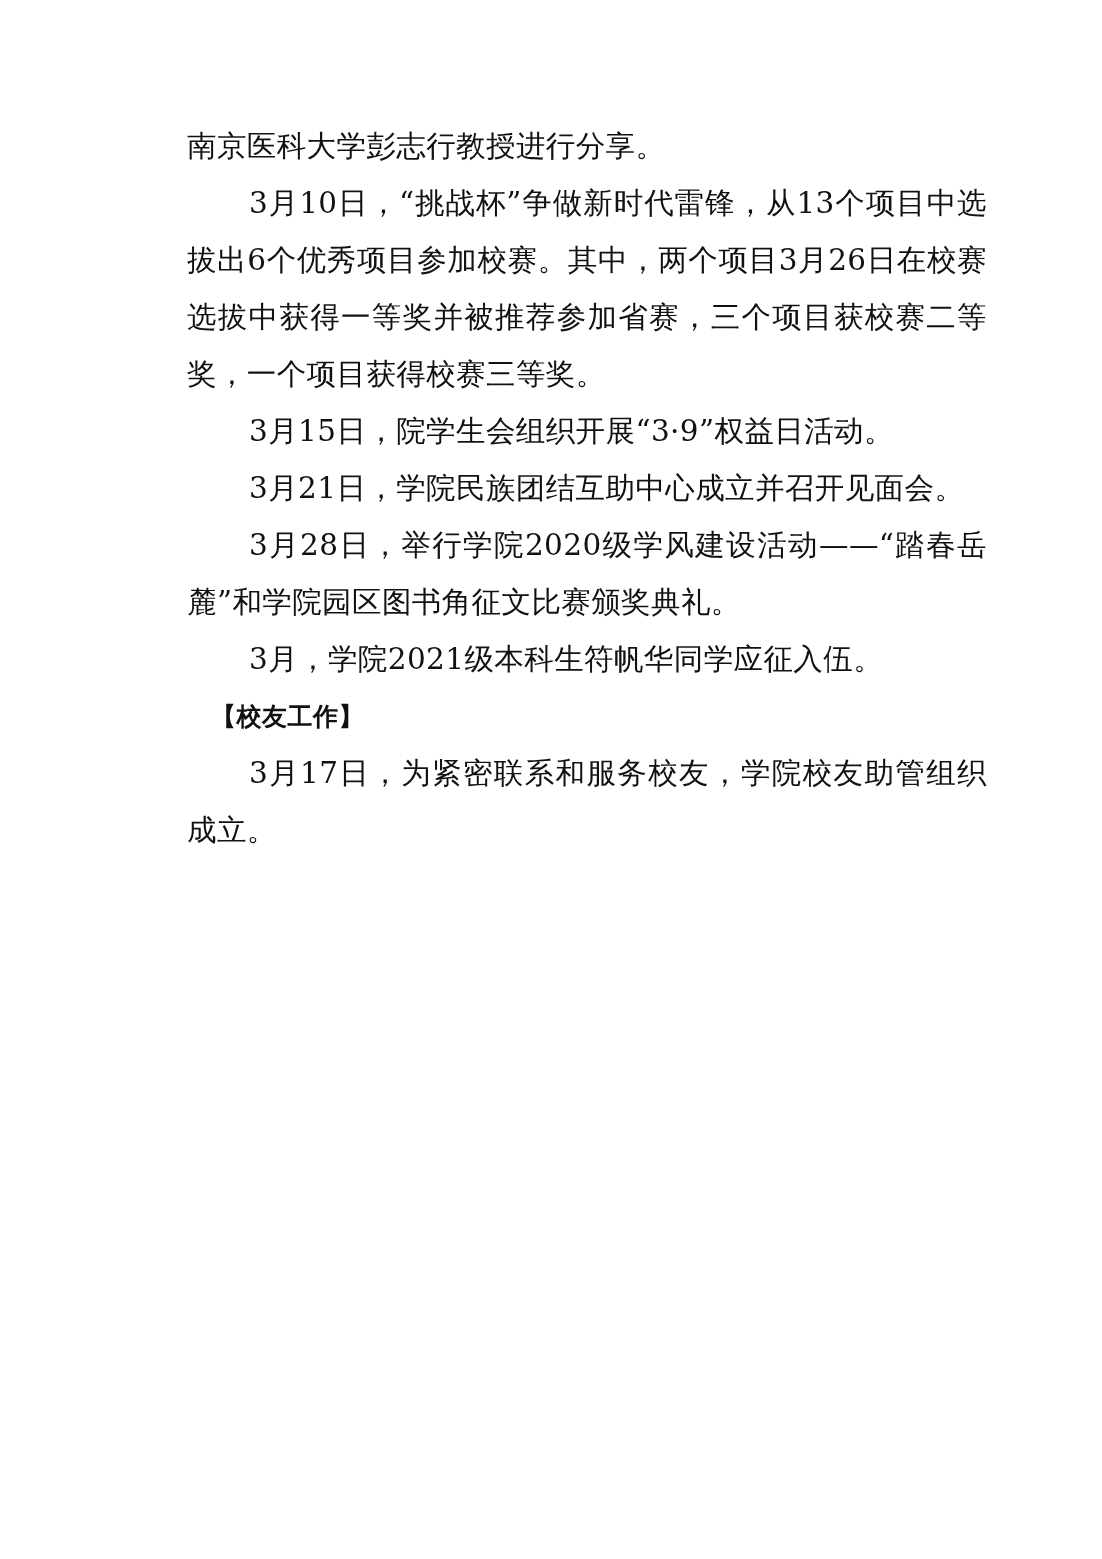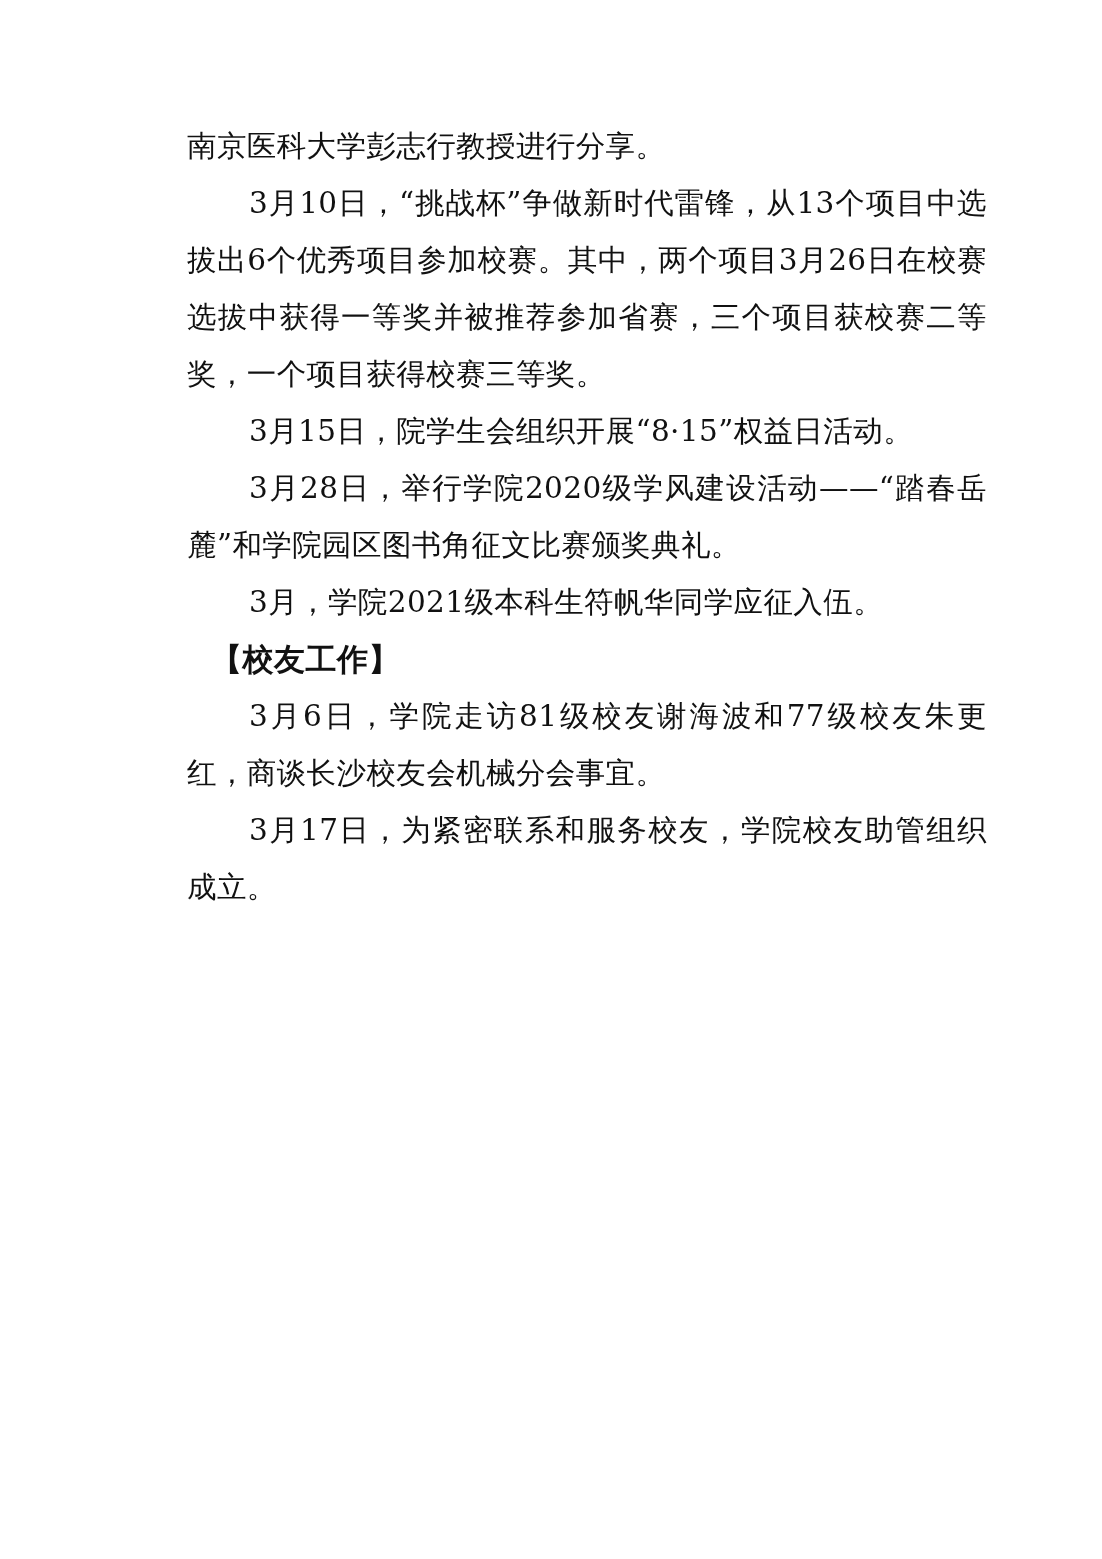--- a/index.html
+++ b/index.html
@@ -30,39 +30,39 @@
     text-align: justify;
     text-justify: inter-ideograph;
     margin: 0 0 0 0;
     text-indent: 0;
     word-break: break-all;
   }
   .para.indent {
     text-indent: 62px;
   }
   .heading {
-    font-size: 31px;
+    font-size: 25px;
     line-height: 57px;
     font-weight: bold;
     letter-spacing: 0.5px;
     margin: 0;
     text-indent: 24px;
   }
 </style>
 </head>
 <body>
 
 <div class="page">
   <div class="content">
 
     <p class="para">南京医科大学彭志行教授进行分享。</p>
     <p class="para indent">3月10日，“挑战杯”争做新时代雷锋，从13个项目中选拔出6个优秀项目参加校赛。其中，两个项目3月26日在校赛选拔中获得一等奖并被推荐参加省赛，三个项目获校赛二等奖，一个项目获得校赛三等奖。</p>
-    <p class="para indent">3月15日，院学生会组织开展“8·15”权益日活动。</p>
+    <p class="para indent">3月15日，院学生会组织开展“3·9”权益日活动。</p>
+    <p class="para indent">3月21日，学院民族团结互助中心成立并召开见面会。</p>
     <p class="para indent">3月28日，举行学院2020级学风建设活动——“踏春岳麓”和学院园区图书角征文比赛颁奖典礼。</p>
     <p class="para indent">3月，学院2021级本科生符帆华同学应征入伍。</p>
 
     <h2 class="heading">【校友工作】</h2>
 
-    <p class="para indent">3月6日，学院走访81级校友谢海波和77级校友朱更红，商谈长沙校友会机械分会事宜。</p>
     <p class="para indent">3月17日，为紧密联系和服务校友，学院校友助管组织成立。</p>
 
   </div>
 </div>
 
 </body></html>

